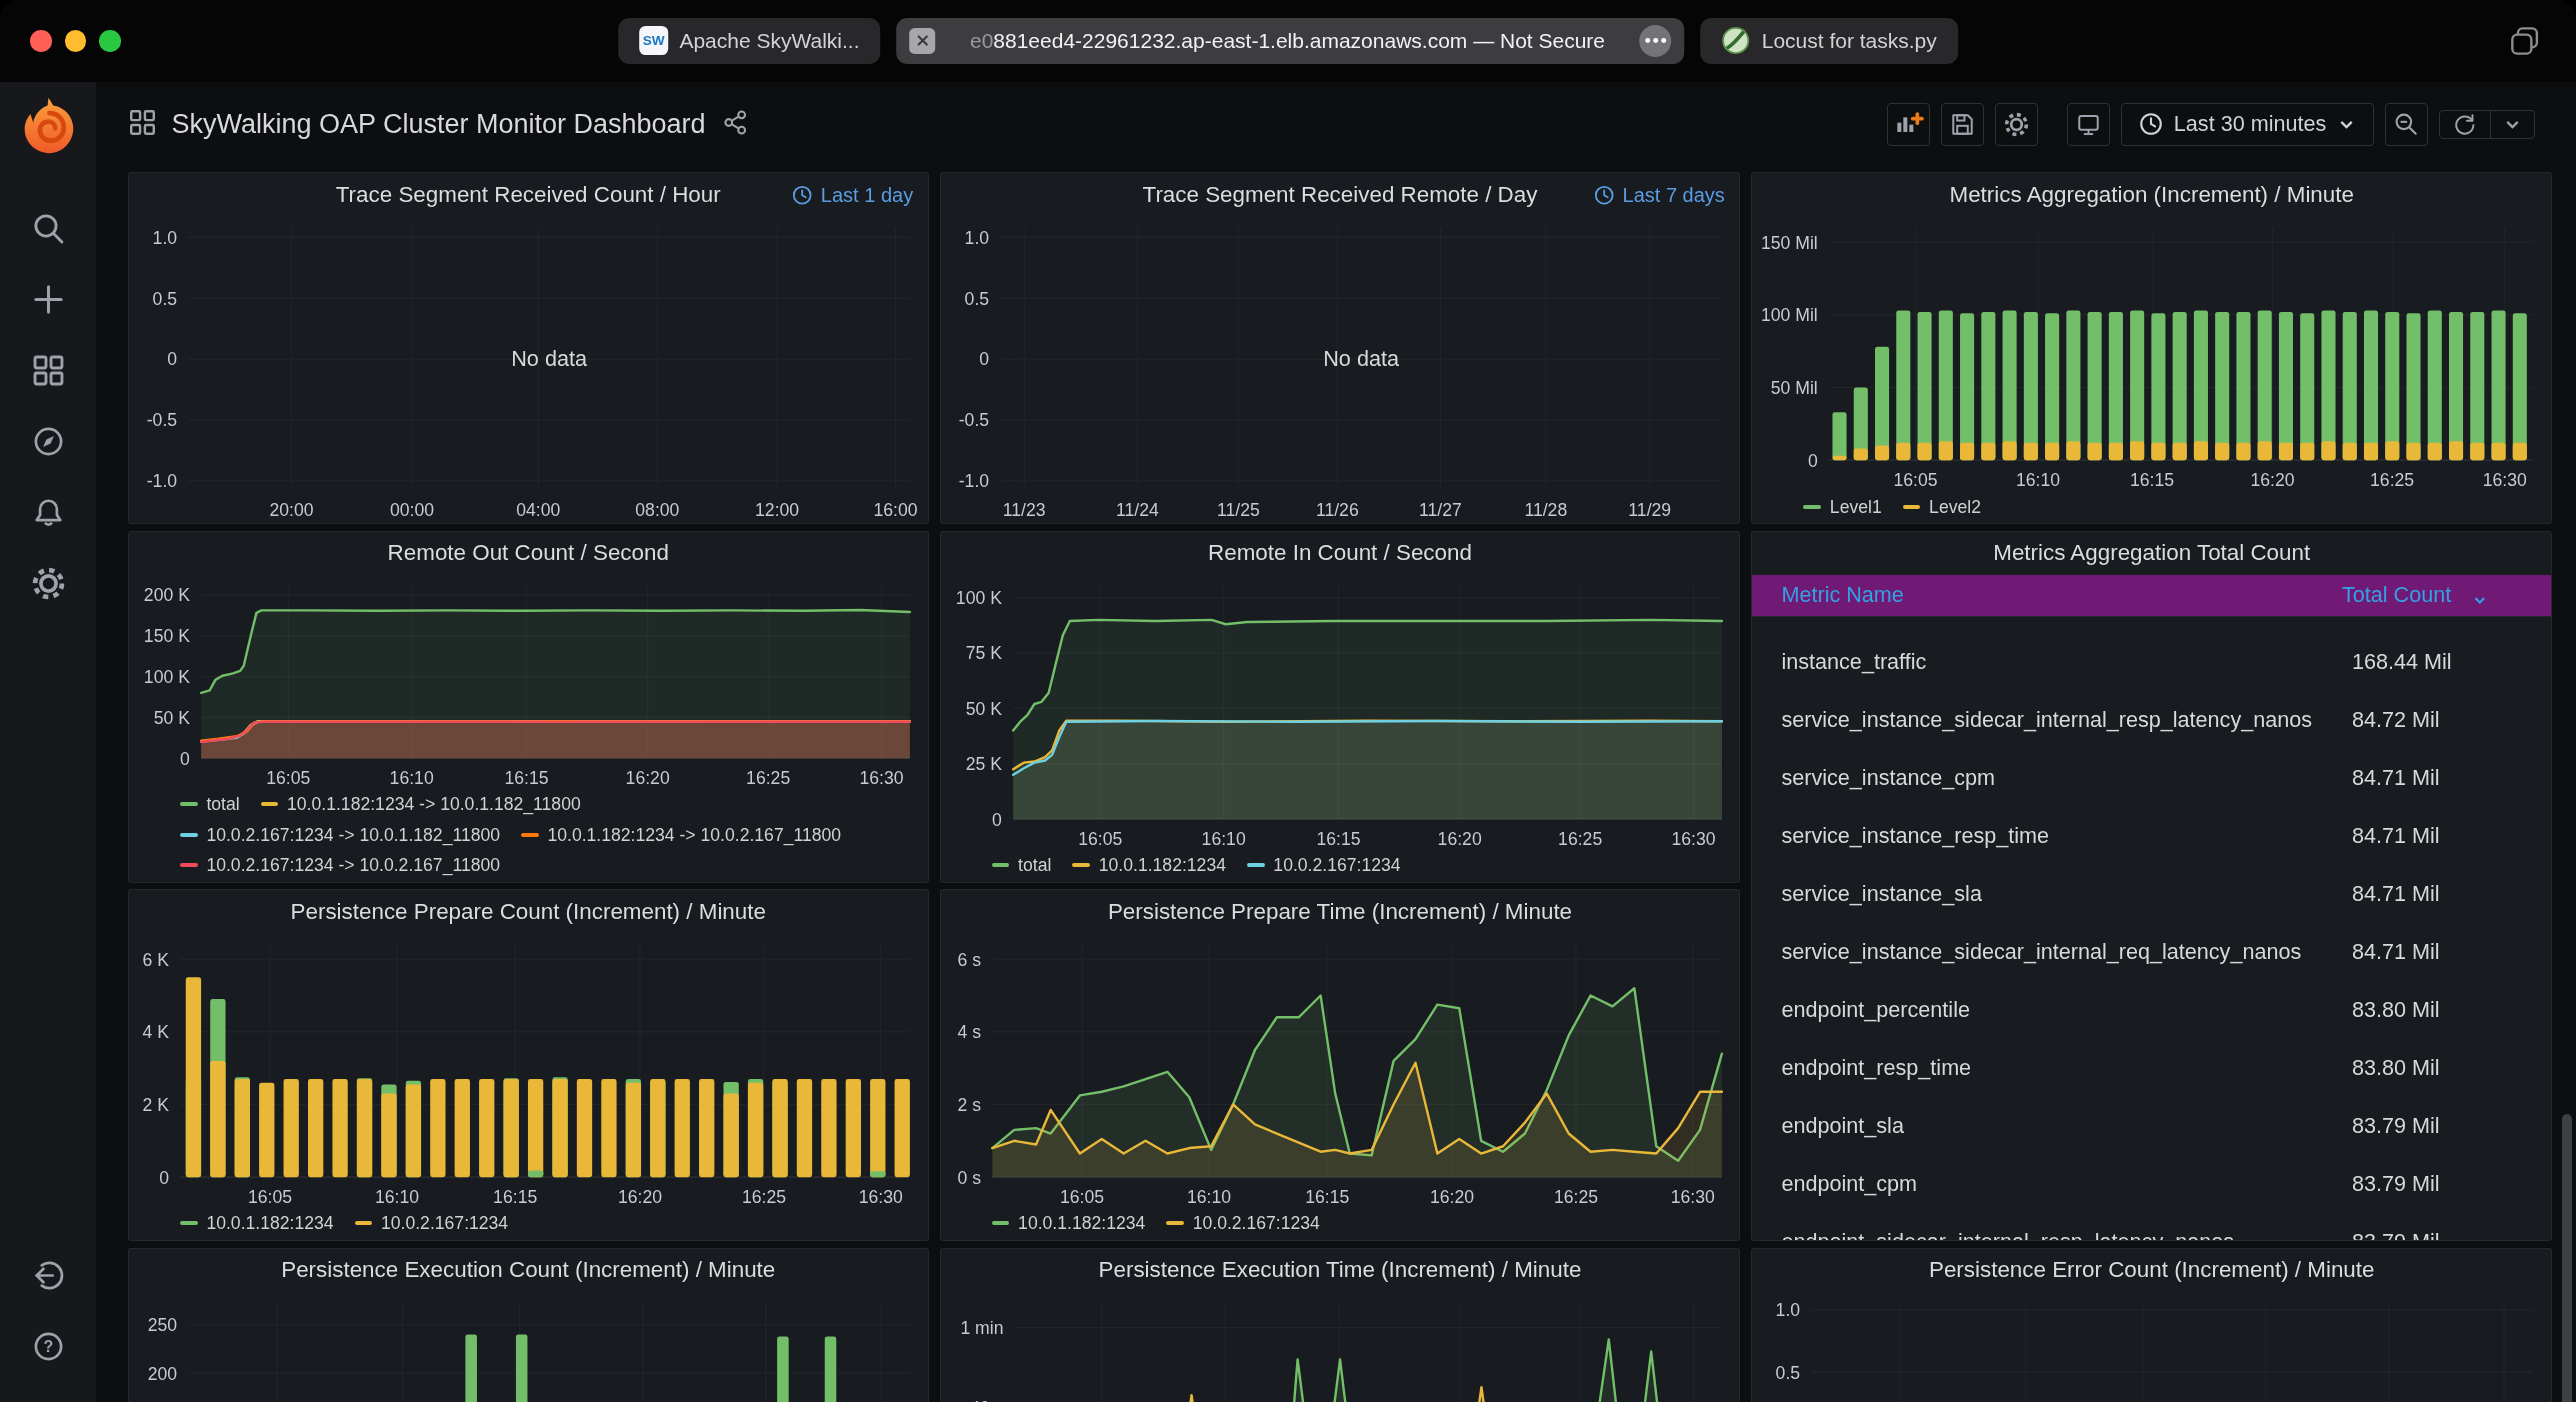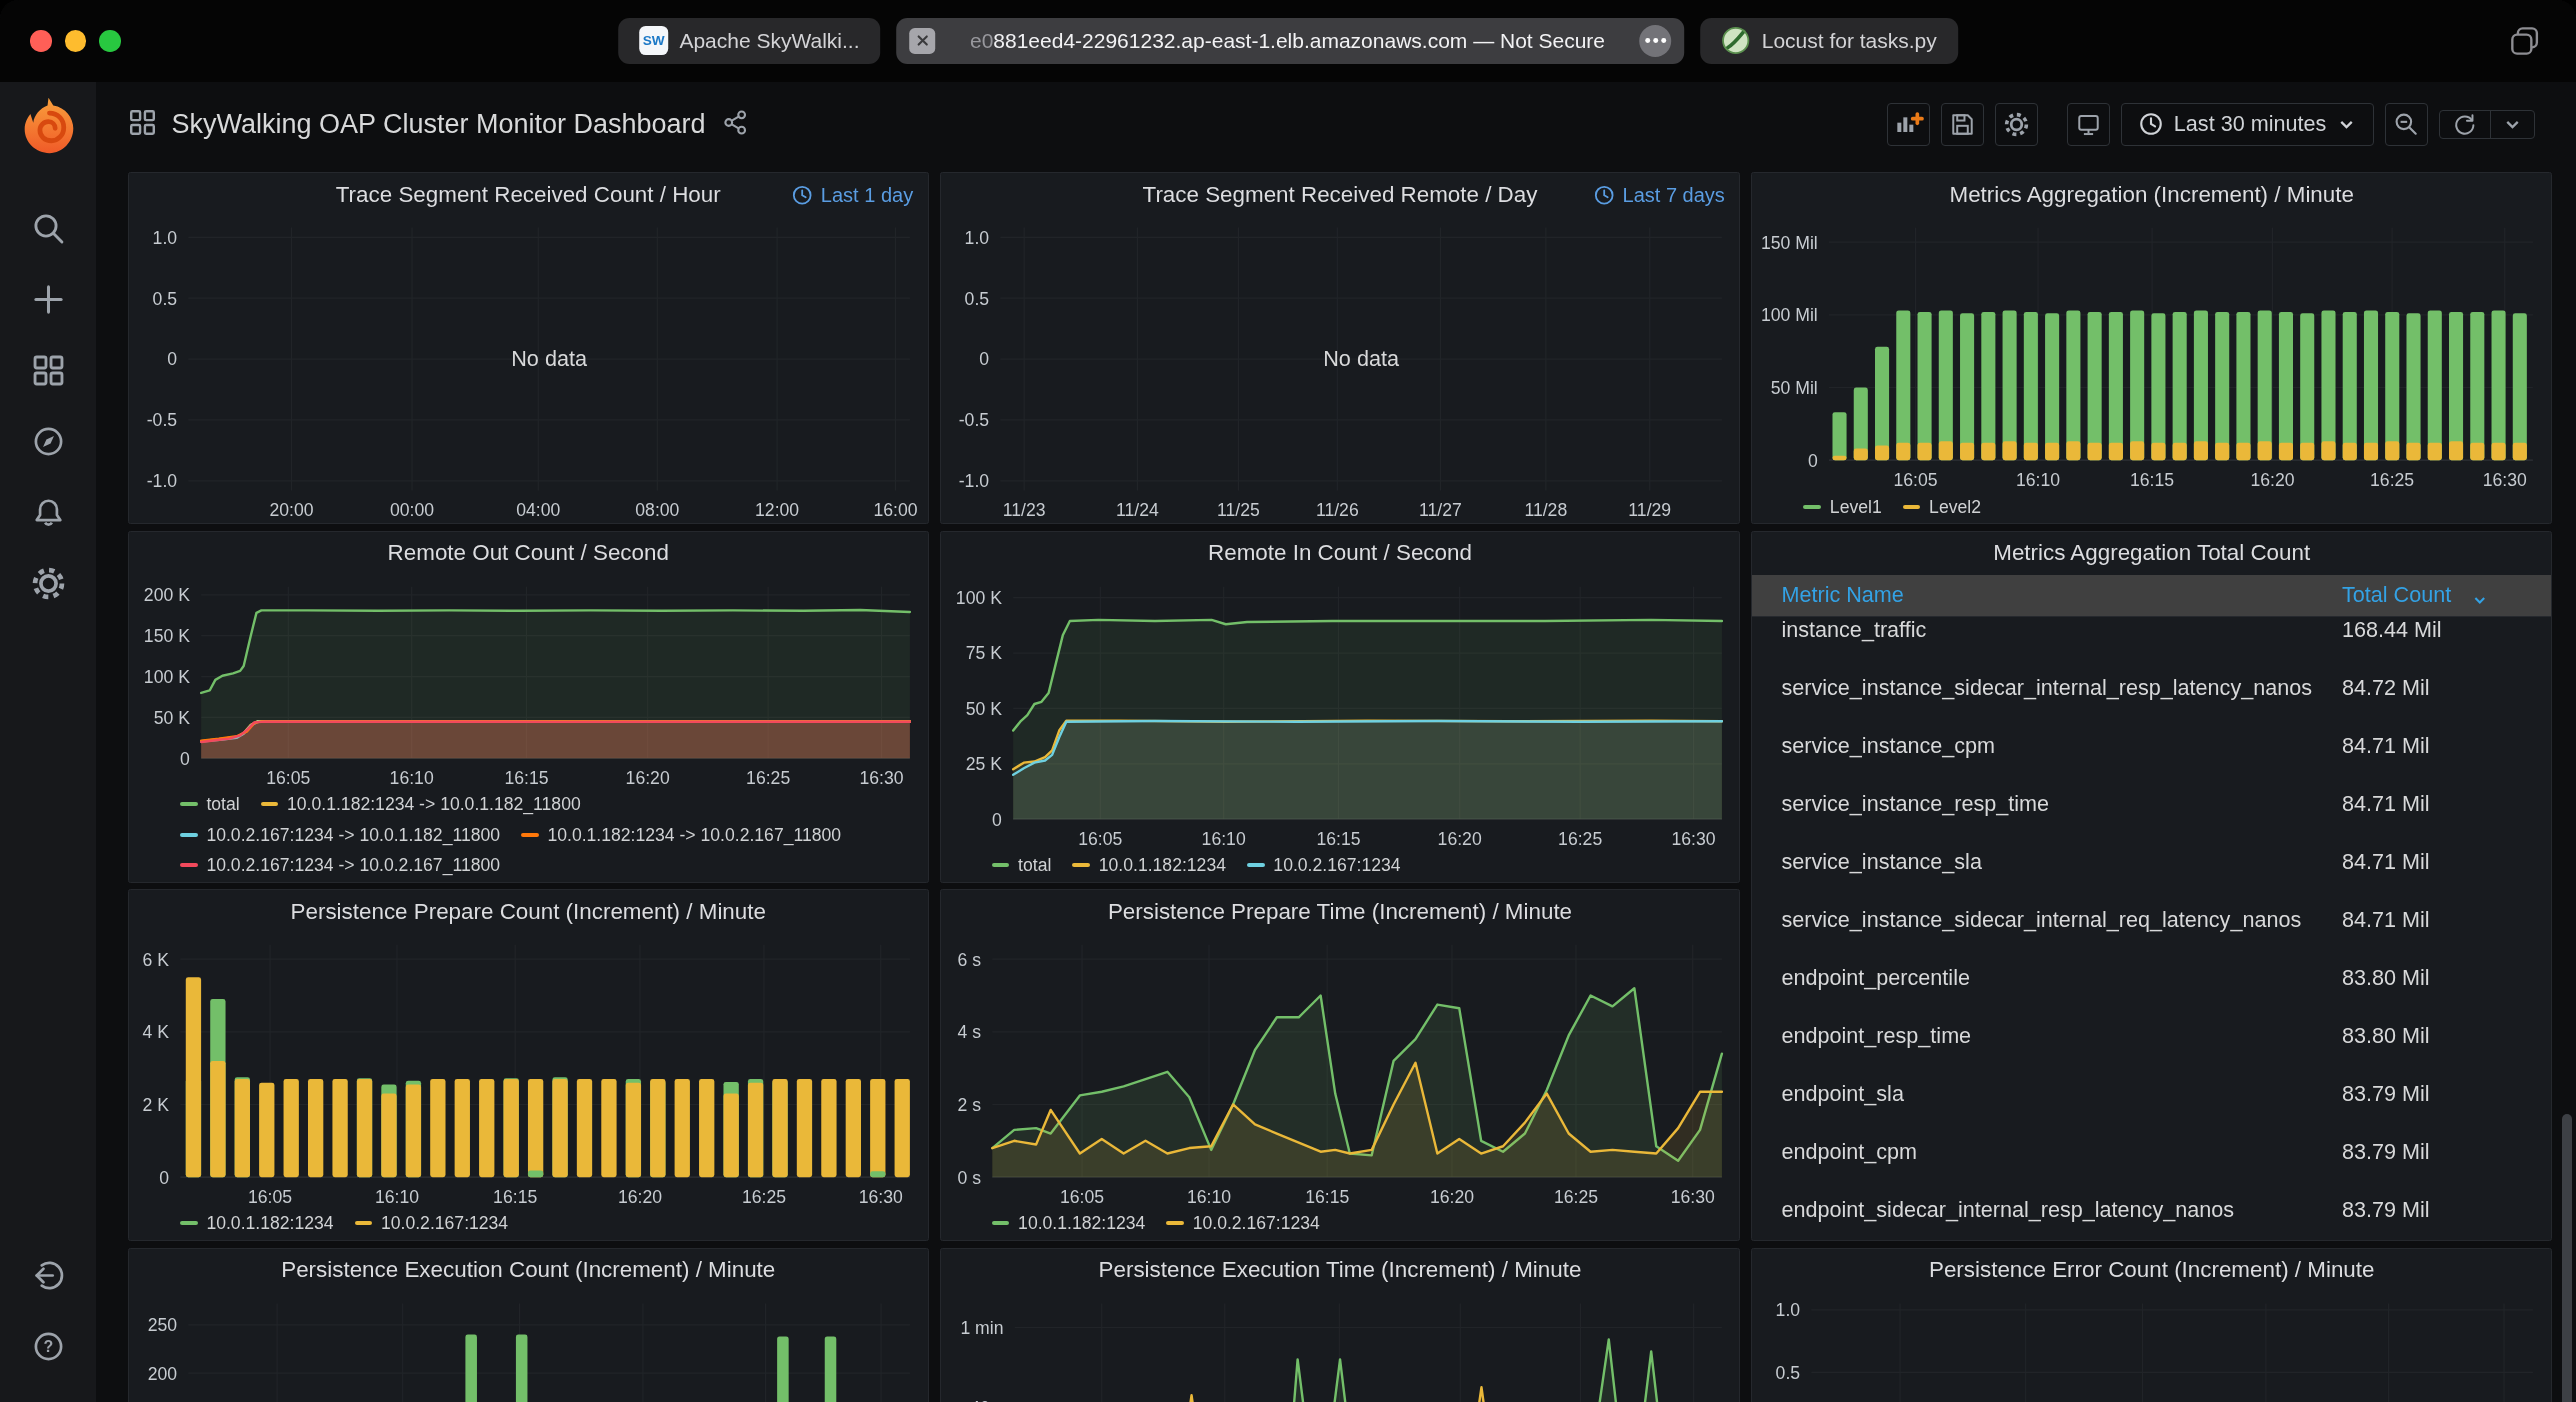--- a/index.html
+++ b/index.html
@@ -63,26 +63,26 @@
   .legend-swatch{display:inline-block;width:17.6px;height:4px;border-radius:2.4px;margin-right:8.8px;flex:none}
 
   
   .p-r1c1{grid-row:1;grid-column:1}.p-r1c2{grid-row:1;grid-column:2}.p-r1c3{grid-row:1;grid-column:3}
   .p-r2c1{grid-row:2;grid-column:1}.p-r2c2{grid-row:2;grid-column:2}
   .p-table{grid-row:2 / span 2;grid-column:3}
   .p-r3c1{grid-row:3;grid-column:1}.p-r3c2{grid-row:3;grid-column:2}
   .p-r4c1{grid-row:4;grid-column:1}.p-r4c2{grid-row:4;grid-column:2}.p-r4c3{grid-row:4;grid-column:3}
 
   
-  .thead{flex:none;height:42px;display:flex;align-items:center;background:#404040;border-bottom:1.6px solid #26292e;
+  .thead{flex:none;height:42px;display:flex;align-items:center;background:#701a75;border-bottom:1.6px solid #26292e;
          padding:0 21px 0 29px;font-size:21.6px;font-weight:500;color:#33a2e5}
   .th-name{flex:1;cursor:pointer}
   .th-val{width:188px;display:flex;align-items:flex-end;gap:20px;cursor:pointer}
   .tbody{flex:1;display:flex;flex-direction:column;overflow:hidden}
-  .trow{flex:none;height:58px;display:flex;align-items:flex-start;padding:0 21px 0 29px;font-size:21.6px;color:#d8d9da}
+  .trow{flex:none;height:58px;display:flex;align-items:flex-end;padding:0 11px 0 29px;font-size:21.6px;color:#d8d9da}
   .td-name{flex:1;overflow:hidden;text-overflow:ellipsis;white-space:nowrap}
   .td-val{width:188px}
 
   .page-scrollbar{position:absolute;right:4px;top:1114px;width:10.4px;height:448px;border-radius:5.6px;background:#3d4045}
 </style>
 </head>
 <body>
 
 <div class="window">
 

